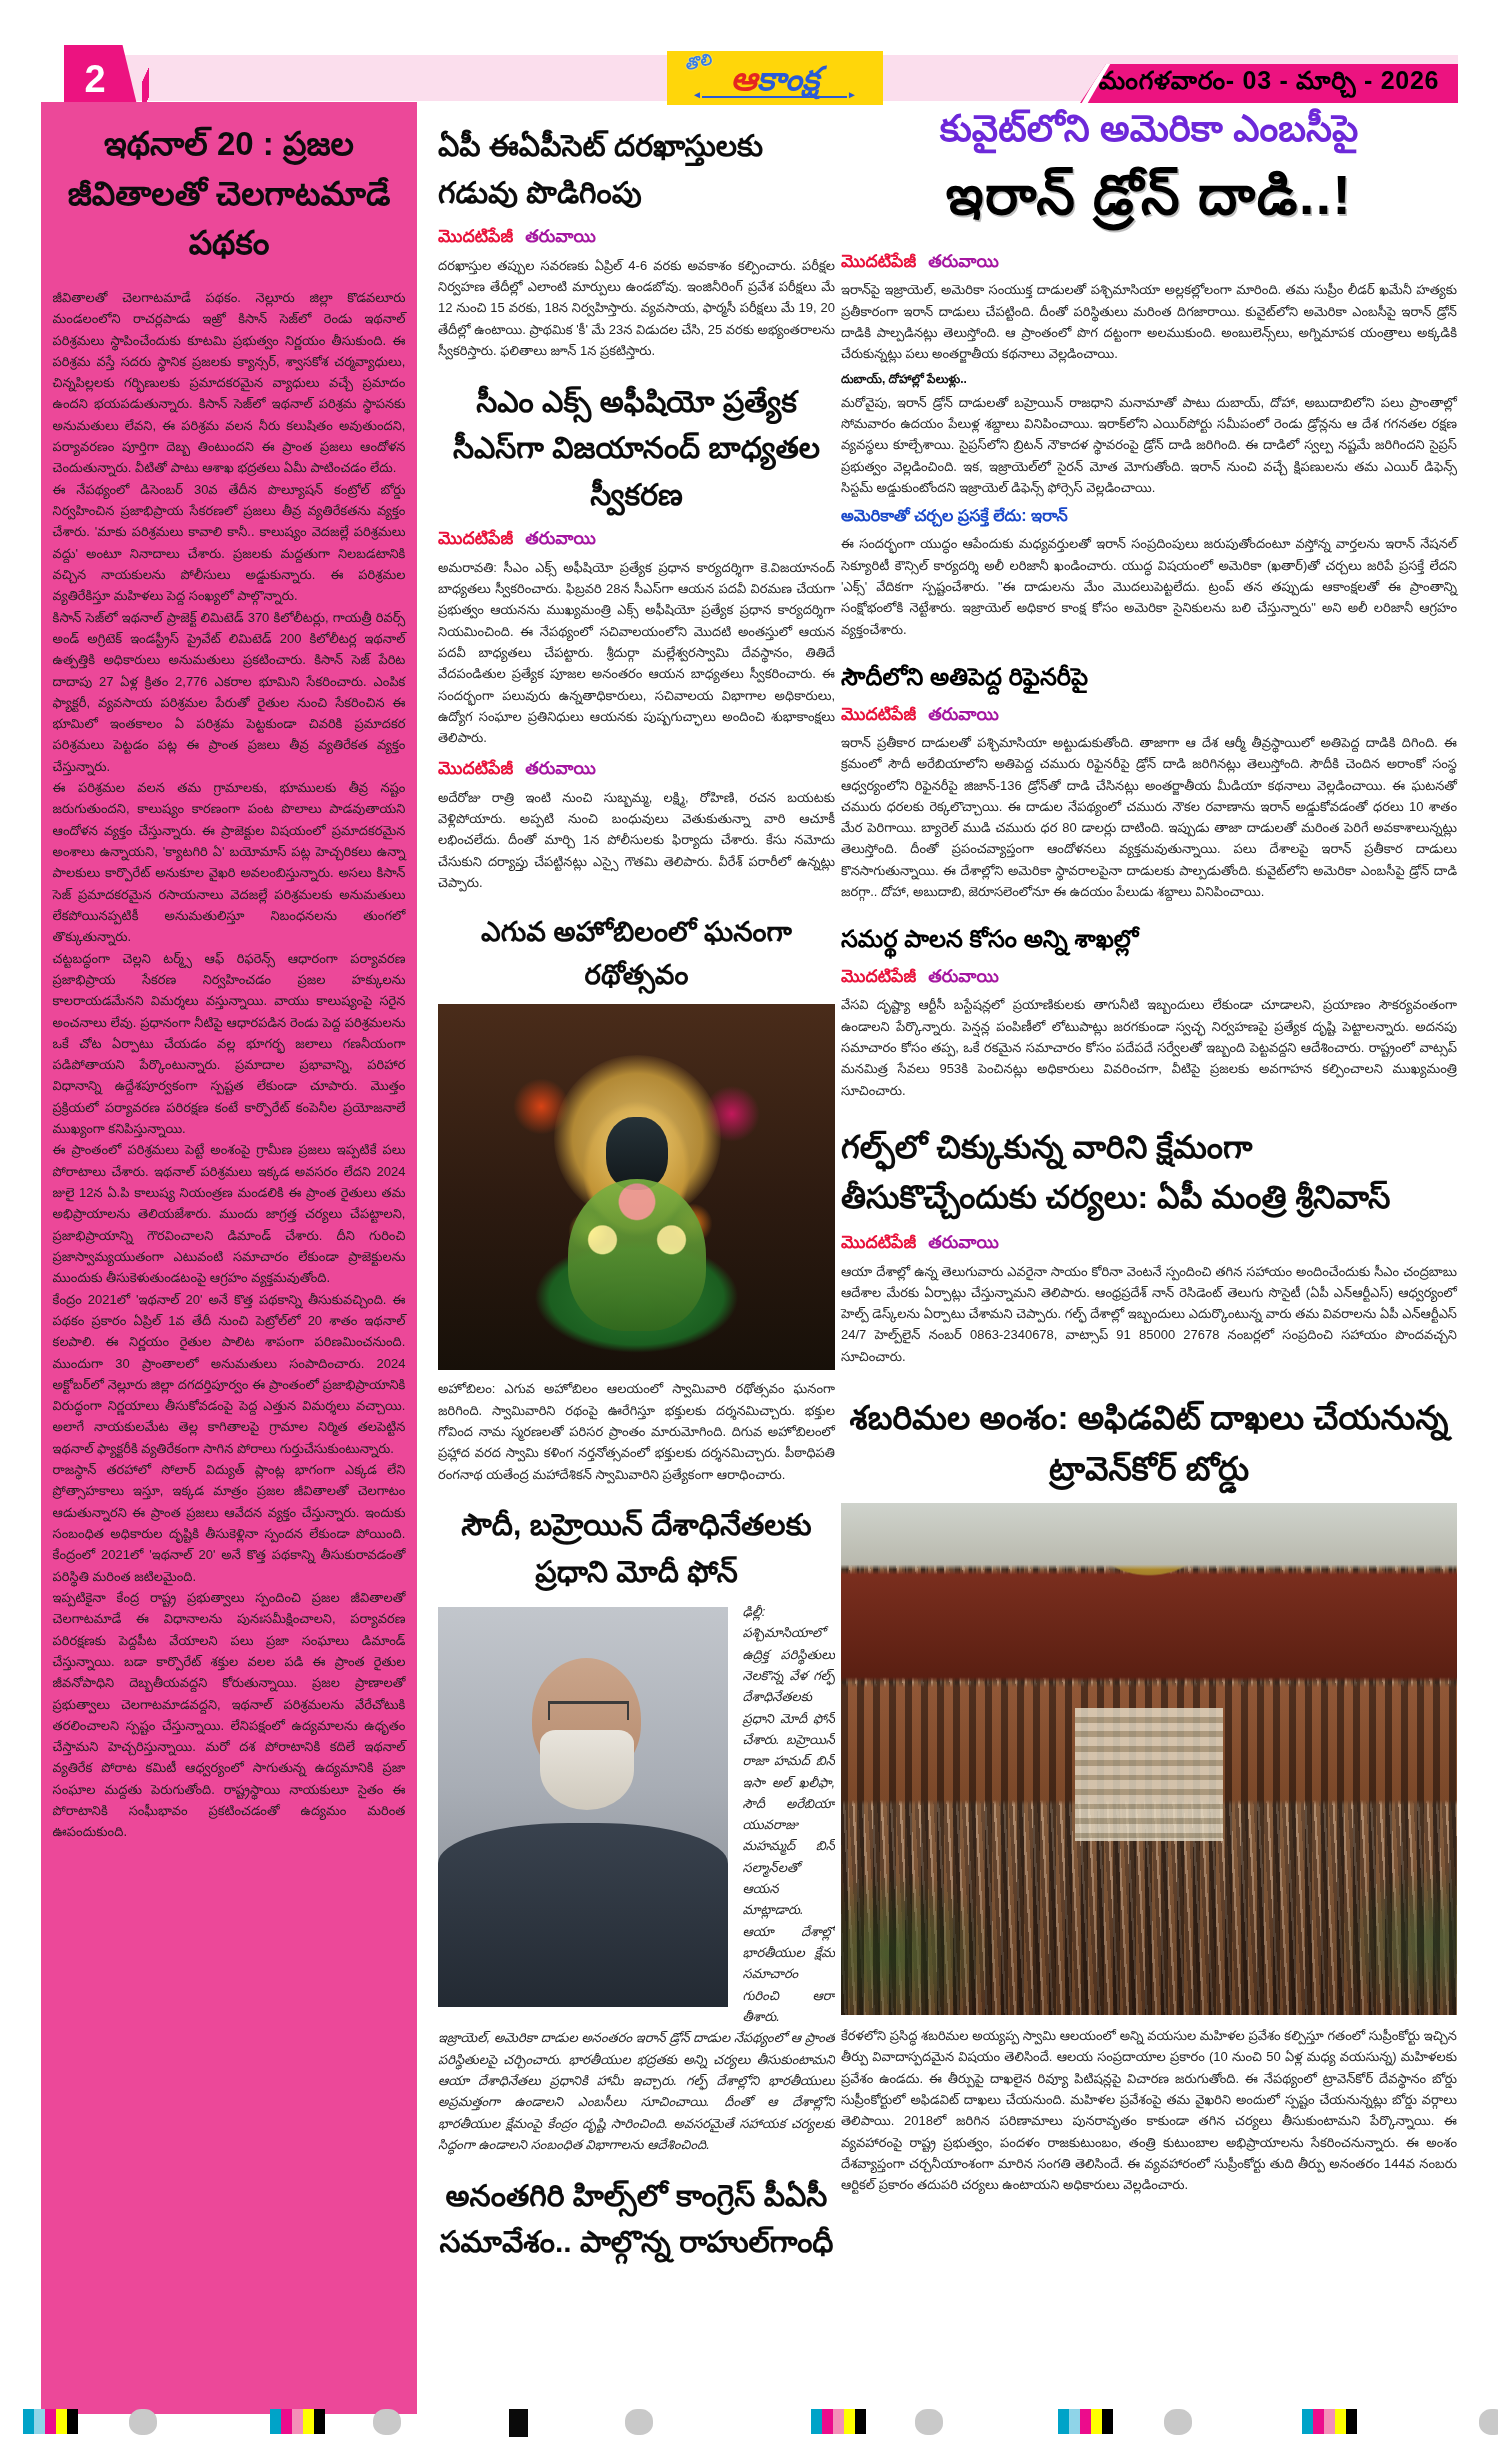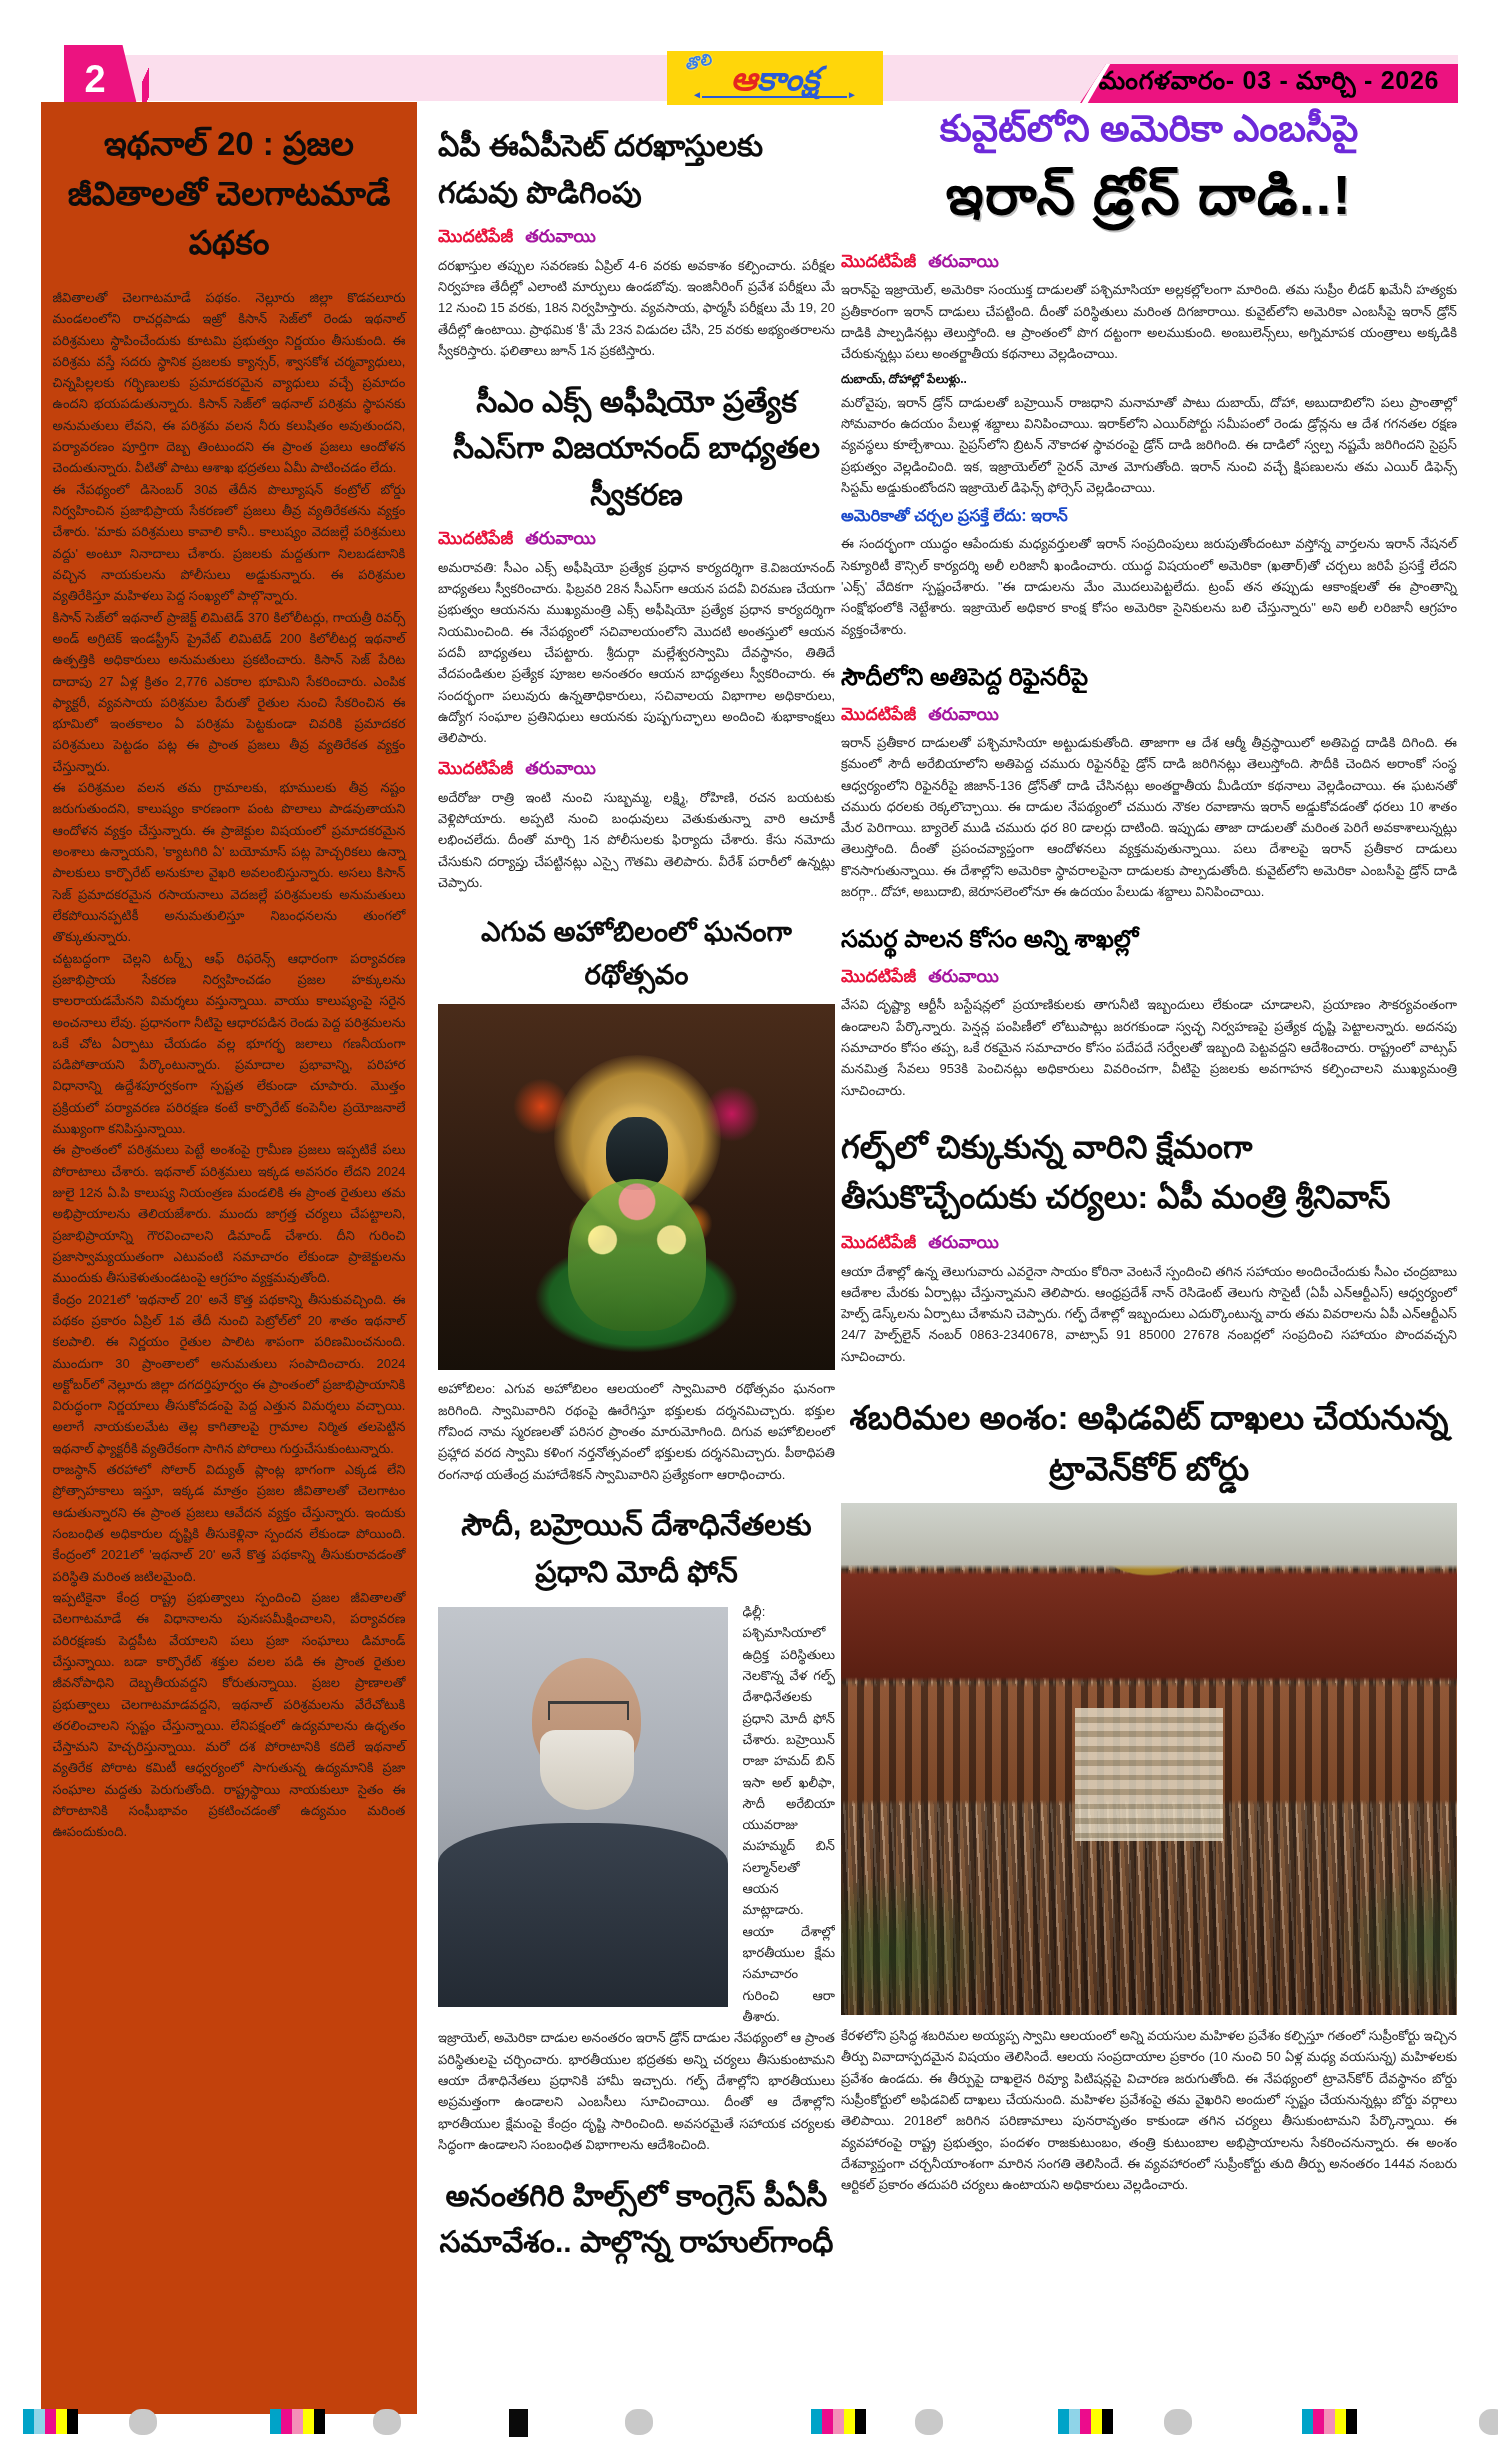--- a/index.html
+++ b/index.html
@@ -23,21 +23,21 @@
   .logo-rule{position:absolute;left:35px;bottom:7.3px;width:145px;height:2.2px;background:#2a5bd7;}
   .logo-rule:before{content:"◄";position:absolute;left:-10px;top:-6.5px;color:#2a5bd7;font-size:10px;}
   .logo-rule:after{content:"►";position:absolute;right:-10px;top:-6.5px;color:#2a5bd7;font-size:10px;}
   .date-band{position:absolute;left:1080px;top:64px;width:378px;height:39px;background:#ec1380;
        clip-path:polygon(26px 0,100% 0,100% 100%,0 100%);display:flex;align-items:center;justify-content:center;}
   .date-band:before{content:"";position:absolute;left:13px;top:0;width:5.8px;height:100%;
        background:#fff;transform:skewX(-30deg);}
   .date-band span{color:#000000;font-size:25px;font-weight:bold;letter-spacing:0.7px;}
 
   
-  .col-left{position:absolute;left:41px;top:102px;width:376px;height:2312px;background:#c2410c;
+  .col-left{position:absolute;left:41px;top:102px;width:376px;height:2312px;background:#ec4899;
        box-sizing:border-box;padding:14.5px 11.6px;}
   .col-mid{position:absolute;left:438px;top:106px;width:397px;}
   .col-right{position:absolute;left:841px;top:106px;width:616px;}
 
   .hl-left{font-size:33px;font-weight:800;text-align:center;line-height:1.5;color:#0d0d0d;margin:2.9px 0 19px;}
   .bodytext{font-size:13px;line-height:1.64;text-align:justify;white-space:pre-line;color:#1f1f1f;}
   .tagline{font-size:17.4px;font-weight:bold;margin:10px 0 4.4px;}
   .tag-p1{color:#e8143c;}
   .tag-p2{color:#a516a0;margin-left:7.3px;}
 
@@ -160,21 +160,21 @@
 
   <div class="hl-mid hl-center" style="font-size:27.6px;">ఎగువ అహోబిలంలో ఘనంగా రథోత్సవం</div>
   <div class="photo photo-temple">
     <div class="deity-halo"></div>
     <div class="deity-face"></div>
     <div class="deity-garland"></div>
   </div>
   <div class="bodytext">అహోబిలం: ఎగువ అహోబిలం ఆలయంలో స్వామివారి రథోత్సవం ఘనంగా జరిగింది. స్వామివారిని రథంపై ఊరేగిస్తూ భక్తులకు దర్శనమిచ్చారు. భక్తుల గోవింద నామ స్మరణలతో పరిసర ప్రాంతం మారుమోగింది. దిగువ అహోబిలంలో ప్రహ్లాద వరద స్వామి కళింగ నర్తనోత్సవంలో భక్తులకు దర్శనమిచ్చారు. పీఠాధిపతి రంగనాథ యతేంద్ర మహాదేశికన్ స్వామివారిని ప్రత్యేకంగా ఆరాధించారు.</div>
 
   <div class="hl-mid hl-center">సౌదీ, బహ్రెయిన్ దేశాధినేతలకు ప్రధాని మోదీ ఫోన్</div>
-  <div style="overflow:hidden;">
+  <div style="overflow:hidden;font-style:italic;">
     <div class="photo photo-modi">
       <div class="modi-head"></div>
       <div class="modi-beard"></div>
       <div class="modi-glasses"></div>
       <div class="modi-jacket"></div>
     </div>
     <div class="bodytext">ఢిల్లీ: పశ్చిమాసియాలో ఉద్రిక్త పరిస్థితులు నెలకొన్న వేళ గల్ఫ్ దేశాధినేతలకు ప్రధాని మోదీ ఫోన్ చేశారు. బహ్రెయిన్ రాజా హమద్ బిన్ ఇసా అల్ ఖలీఫా, సౌదీ అరేబియా యువరాజు మహమ్మద్ బిన్ సల్మాన్‌లతో ఆయన మాట్లాడారు. ఆయా దేశాల్లో భారతీయుల క్షేమ సమాచారం గురించి ఆరా తీశారు. ఇజ్రాయెల్, అమెరికా దాడుల అనంతరం ఇరాన్ డ్రోన్ దాడుల నేపథ్యంలో ఆ ప్రాంత పరిస్థితులపై చర్చించారు. భారతీయుల భద్రతకు అన్ని చర్యలు తీసుకుంటామని ఆయా దేశాధినేతలు ప్రధానికి హామీ ఇచ్చారు. గల్ఫ్ దేశాల్లోని భారతీయులు అప్రమత్తంగా ఉండాలని ఎంబసీలు సూచించాయి. దీంతో ఆ దేశాల్లోని భారతీయుల క్షేమంపై కేంద్రం దృష్టి సారించింది. అవసరమైతే సహాయక చర్యలకు సిద్ధంగా ఉండాలని సంబంధిత విభాగాలను ఆదేశించింది.</div>
   </div>
 
   <div class="hl-mid hl-center">అనంతగిరి హిల్స్‌లో కాంగ్రెస్ పీఏసీ సమావేశం.. పాల్గొన్న రాహుల్‌గాంధీ</div>

